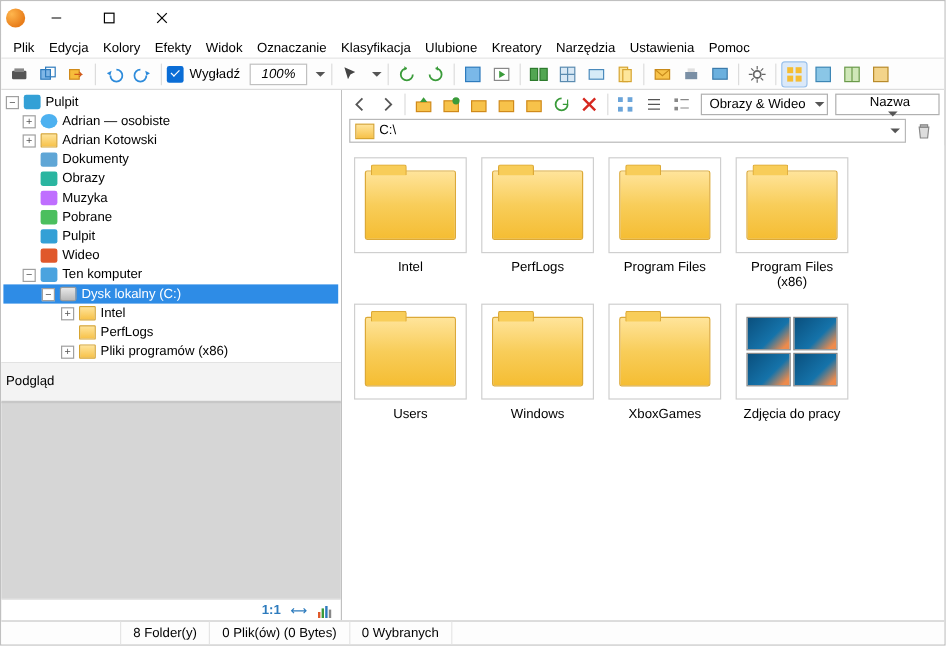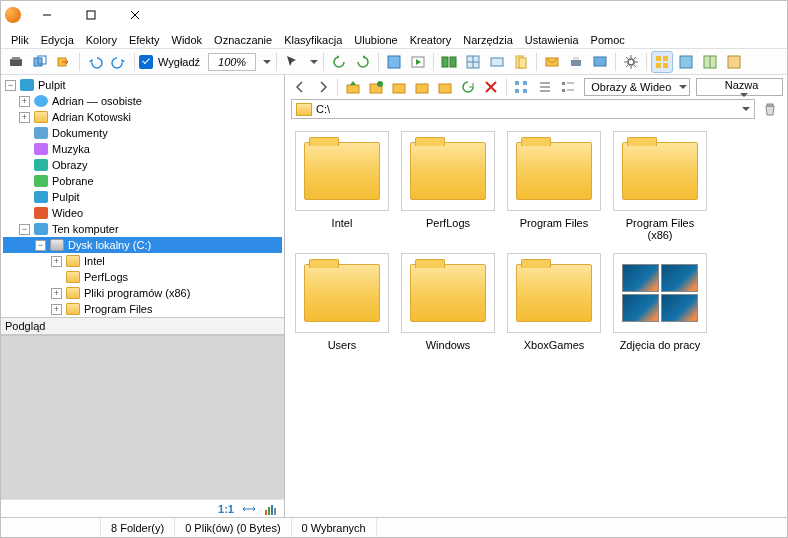--- a/index.html
+++ b/index.html
@@ -158,21 +158,21 @@
   .ico-cloud { background: #4db1f0; border-radius: 50%; }
   .ico-desk { background: #33a0d6; border-radius: 2px; }
   .ico-music { background: #bf6eff; border-radius: 2px; }
   .ico-img { background: #2ab5a0; border-radius: 2px; }
   .ico-dl  { background: #4bbf5e; border-radius: 2px; }
   .ico-vid { background: #e0582b; border-radius: 2px; }
   .ico-doc { background: #5fa6d6; border-radius: 2px; }
 
   
   .preview-hdr {
-    height: 18px;
+    height: 34px;
     background: #f3f3f3;
     border-top: 1px solid #c7c7c7;
     border-bottom: 1px solid #c7c7c7;
     display: flex; align-items: center;
     padding: 0 4px;
   }
   .preview-body {
     height: 164px;
     background: #d6d6d6;
     border-top: 1px solid #c7c7c7;
@@ -519,27 +519,27 @@
             <span class="tree-icon ico-folder"></span>
             <span>Adrian Kotowski</span>
           </div>
           <div class="tree-row" style="padding-left: 16px;">
             <span class="expando blank"></span>
             <span class="tree-icon ico-doc"></span>
             <span>Dokumenty</span>
           </div>
           <div class="tree-row" style="padding-left: 16px;">
             <span class="expando blank"></span>
+            <span class="tree-icon ico-img"></span>
+            <span>Obrazy</span>
+          </div>
+          <div class="tree-row" style="padding-left: 16px;">
+            <span class="expando blank"></span>
             <span class="tree-icon ico-music"></span>
             <span>Muzyka</span>
-          </div>
-          <div class="tree-row" style="padding-left: 16px;">
-            <span class="expando blank"></span>
-            <span class="tree-icon ico-img"></span>
-            <span>Obrazy</span>
           </div>
           <div class="tree-row" style="padding-left: 16px;">
             <span class="expando blank"></span>
             <span class="tree-icon ico-dl"></span>
             <span>Pobrane</span>
           </div>
           <div class="tree-row" style="padding-left: 16px;">
             <span class="expando blank"></span>
             <span class="tree-icon ico-desk"></span>
             <span>Pulpit</span>

